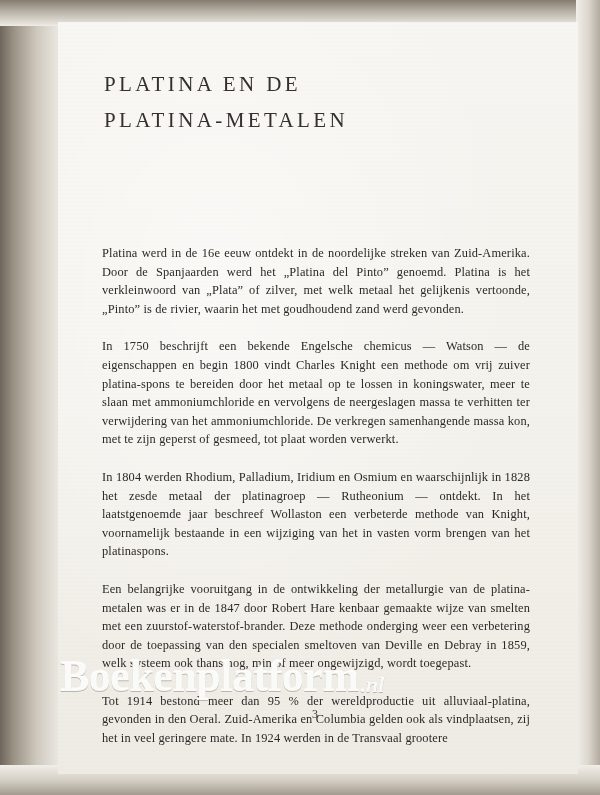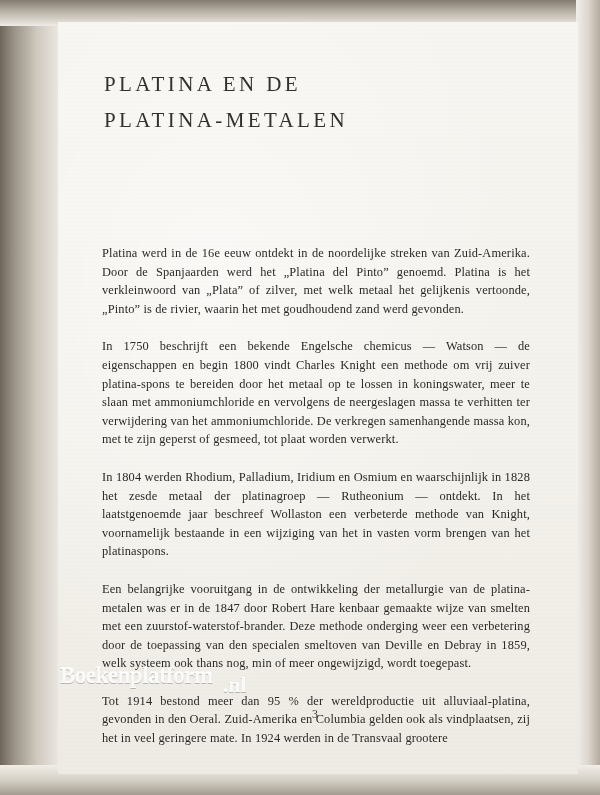--- a/index.html
+++ b/index.html
@@ -118,37 +118,38 @@
     left: 60px;
     top: 650px;
     width: 500px;
     height: 52px;
     display: flex;
     align-items: center;
     pointer-events: none;
   }
   .wm-text {
     font-family: "Liberation Serif", serif;
-    font-size: 23px;
+    font-size: 44px;
     font-weight: bold;
     letter-spacing: -0.5px;
     color: rgba(255,255,255,0.92);
     text-shadow:
       0 1px 0 rgba(120,115,105,0.45),
       0 -1px 0 rgba(255,255,255,0.6);
     white-space: nowrap;
   }
   .wm-suffix {
     font-weight: bold;
     font-size: 22px;
     color: rgba(255,255,255,0.92);
     text-shadow: 0 1px 0 rgba(120,115,105,0.45);
-    margin-left: 10px;
+    margin-left: 2px;
     align-self: flex-end;
     padding-bottom: 4px;
+    font-style: italic;
   }
   .grain {
     position: absolute;
     inset: 0;
     background-image:
       repeating-linear-gradient(0deg, rgba(0,0,0,0.012) 0px, rgba(0,0,0,0) 2px, rgba(0,0,0,0.012) 4px);
     pointer-events: none;
   }
 </style>
 </head>

